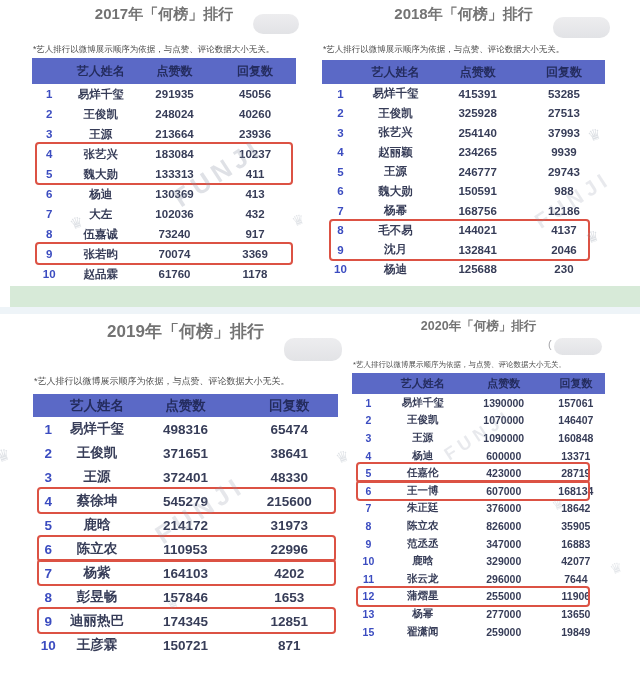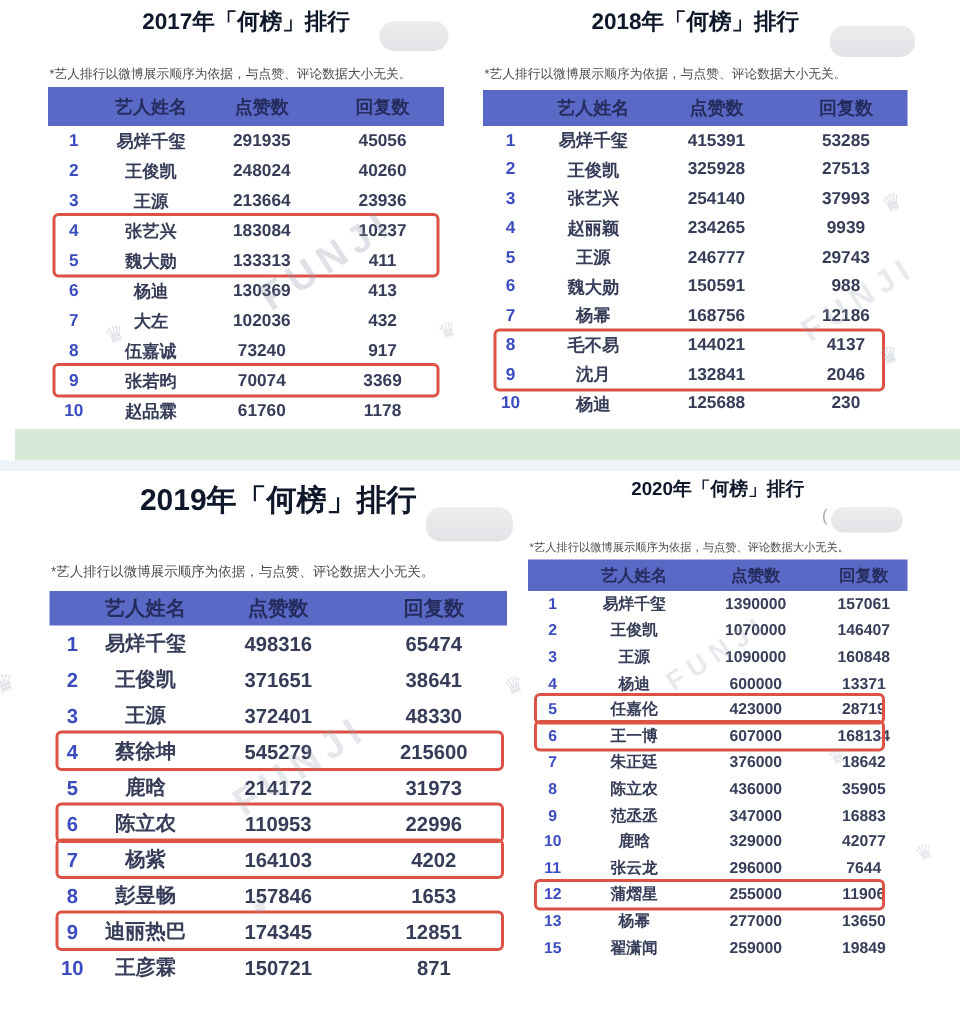--- a/index.html
+++ b/index.html
@@ -4,23 +4,23 @@
 <style>
   html,body{margin:0;padding:0;background:#fff;}
   .page{position:relative;width:640px;height:685px;background:#ffffff;overflow:hidden;
         font-family:"Liberation Sans","DejaVu Sans",sans-serif;}
   
   .tbl{position:absolute;}
   .t-a{left:32px;top:0;width:264px;height:292px;}
   .t-b{left:322px;top:0;width:283px;height:288px;}
   .t-c{left:33px;top:318px;width:305px;height:348px;}
   .t-d{left:352px;top:312px;width:253px;height:352px;}
-  .title{position:absolute;left:0;right:0;margin:0;text-align:center;font-weight:bold;color:#0f172a;}
+  .title{position:absolute;left:0;right:0;margin:0;text-align:center;font-weight:bold;color:#737373;}
   .t-a .title,.t-b .title{top:5px;font-size:15px;}
-  .t-c .title{top:2px;font-size:20px;}
+  .t-c .title{top:2px;font-size:17px;}
   .t-d .title{top:6px;font-size:12.5px;}
   .note{position:absolute;left:1px;margin:0;color:#4b4b4b;white-space:nowrap;}
   .t-a .note,.t-b .note{top:44px;font-size:8.5px;}
   .t-c .note{top:57px;font-size:9px;}
   .t-d .note{top:48px;font-size:7.5px;}
   .head{position:absolute;left:0;right:0;background:#5b69c6;color:#242c5e;font-weight:bold;
         display:grid;align-items:center;text-align:center;}
   .t-a .head{top:58px;height:26px;font-size:12px;grid-template-columns:13% 26% 30% 31%;}
   .t-b .head{top:60px;height:24px;font-size:12px;grid-template-columns:13% 26% 32% 29%;}
   .t-c .head{top:76px;height:23px;font-size:13.5px;grid-template-columns:10% 22% 36% 32%;}
@@ -339,21 +339,21 @@
         </div>
         <div class="row">
           <span class="c rank">7</span>
           <span class="c name">朱正廷</span>
           <span class="c likes">376000</span>
           <span class="c replies">18642</span>
         </div>
         <div class="row">
           <span class="c rank">8</span>
           <span class="c name">陈立农</span>
-          <span class="c likes">436000</span>
+          <span class="c likes">826000</span>
           <span class="c replies">35905</span>
         </div>
         <div class="row">
           <span class="c rank">9</span>
           <span class="c name">范丞丞</span>
           <span class="c likes">347000</span>
           <span class="c replies">16883</span>
         </div>
         <div class="row">
           <span class="c rank">10</span>

